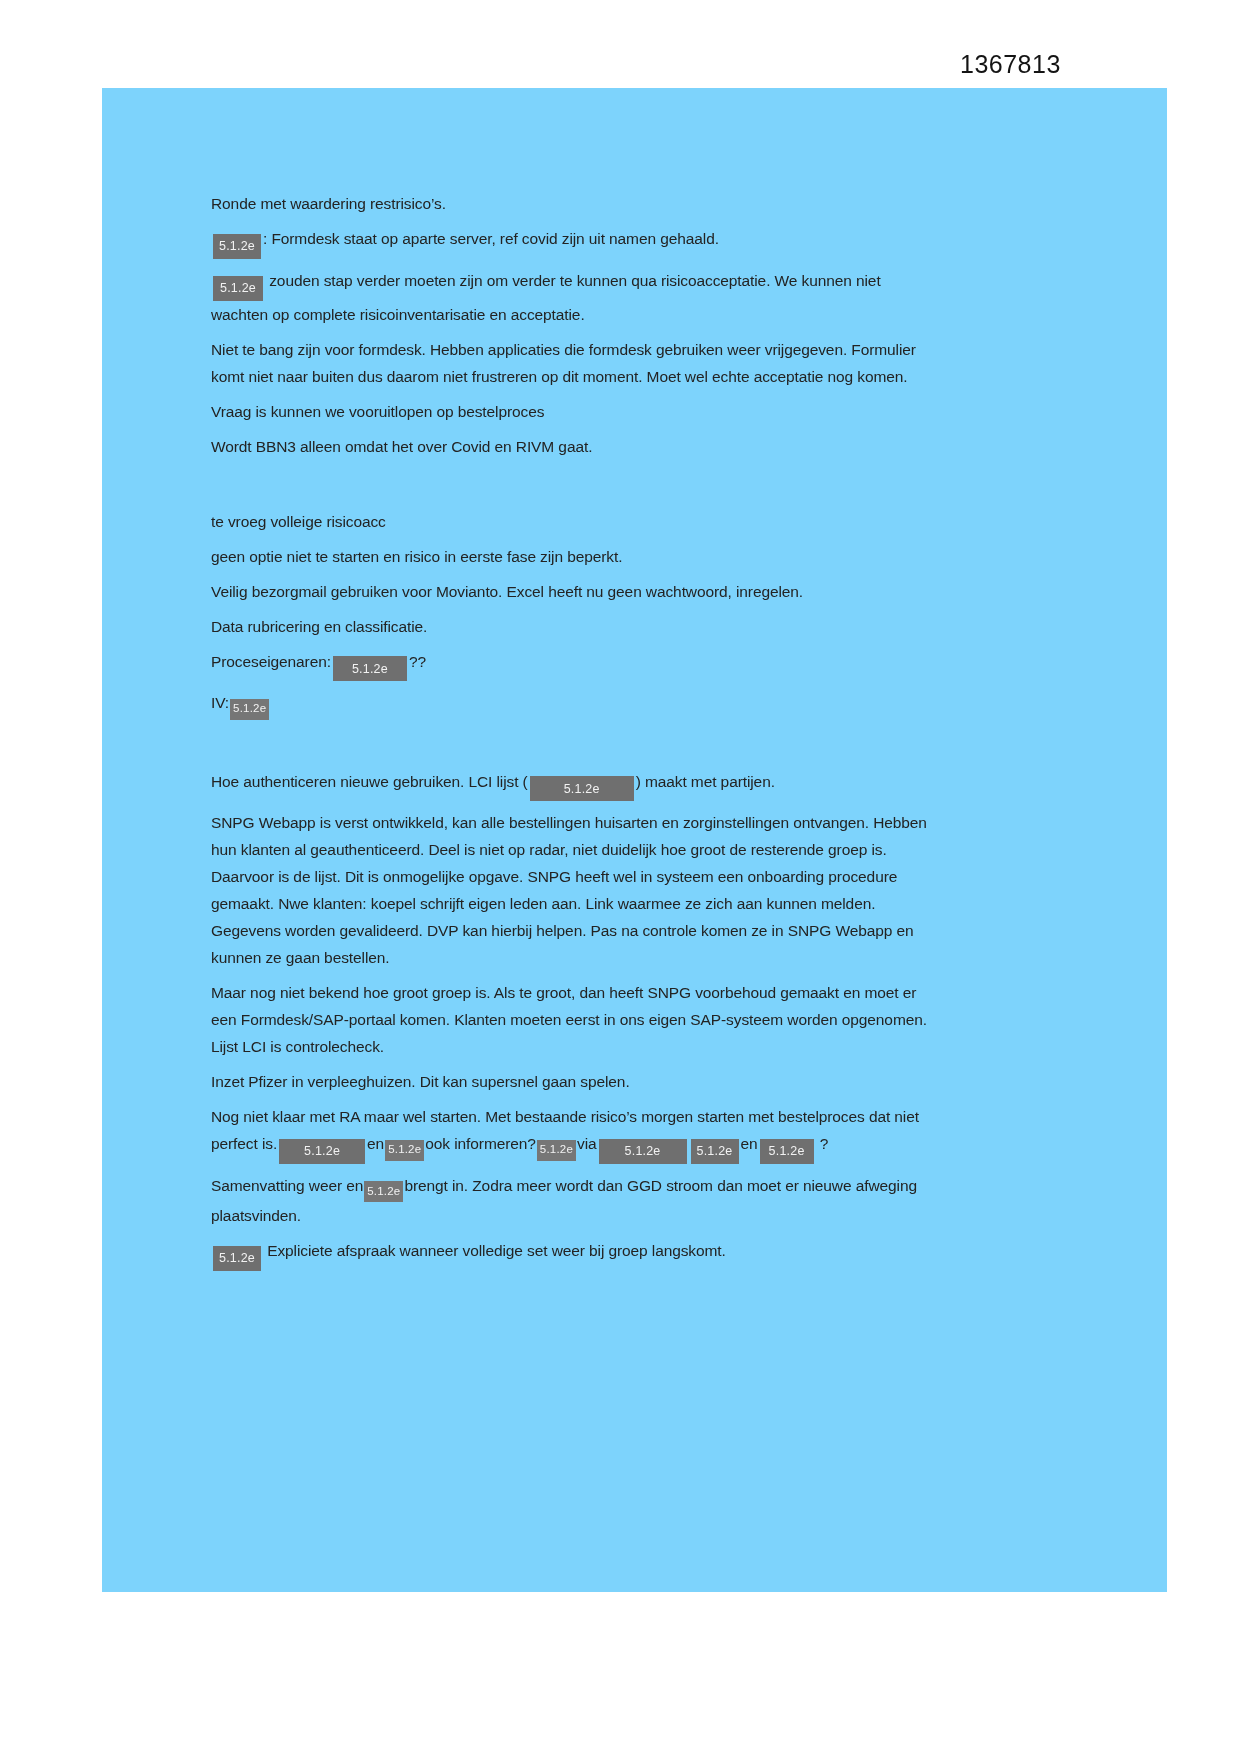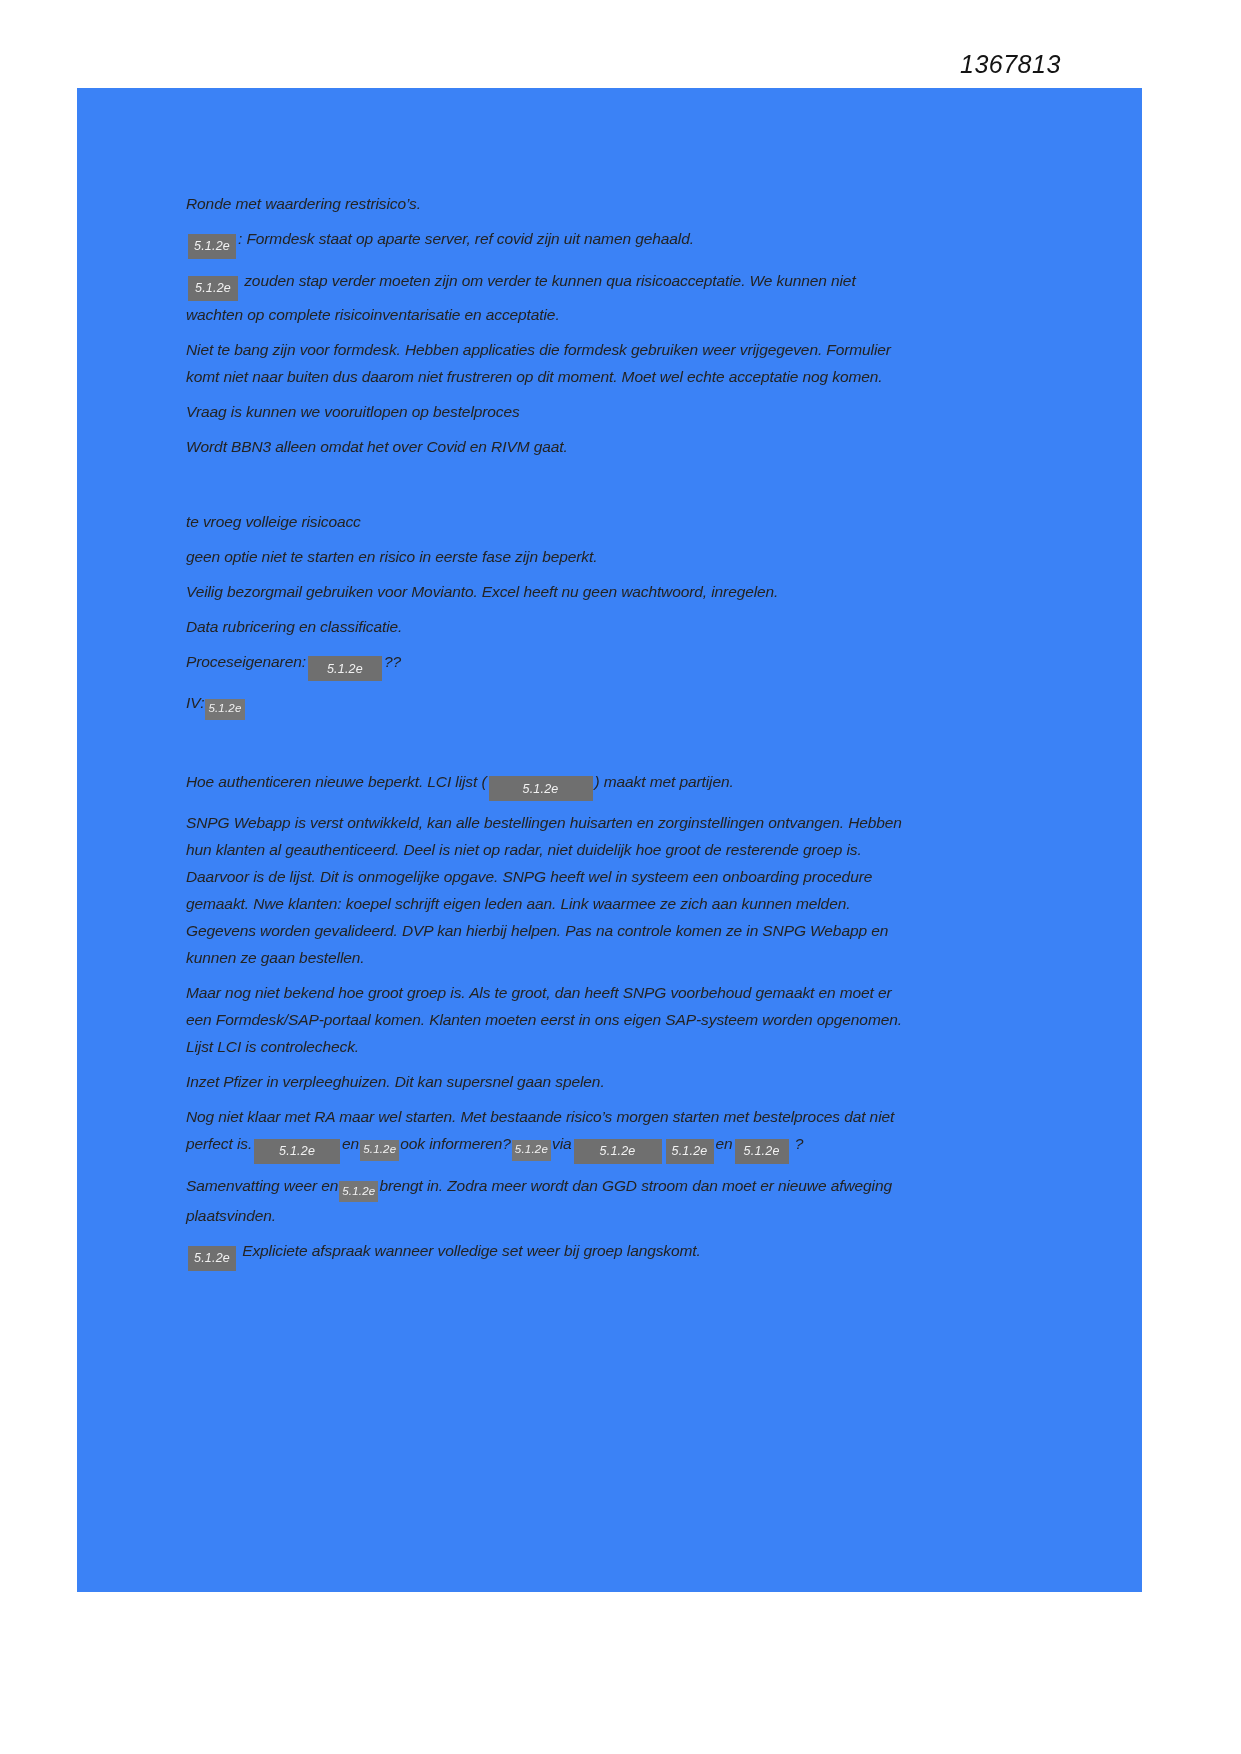--- a/index.html
+++ b/index.html
@@ -7,37 +7,36 @@
     padding: 0;
     background: #ffffff;
     font-family: "Liberation Sans", sans-serif;
   }
   .canvas {
     position: relative;
     width: 1241px;
     height: 1702px;
     background: #ffffff;
     overflow: hidden;
-    font-style: italic;
   }
   .doc-number {
     position: absolute;
     left: 960px;
     top: 50px;
     font-size: 25px;
     letter-spacing: 0.5px;
     color: #141414;
   }
   .page {
     position: absolute;
-    left: 77px;
+    left: 102px;
     top: 88px;
     width: 1065px;
     height: 1504px;
-    background: #3b82f6;
+    background: #7dd3fc;
   }
   .content {
     box-sizing: content-box;
     padding: 102px 0 0 109px;
     width: 722px;
     color: #232323;
     font-size: 15.5px;
     letter-spacing: -0.1px;
     line-height: 27px;
   }
@@ -85,21 +84,21 @@
         <p><span class="redaction" style="min-width: 50px;">5.1.2e</span><span> zouden stap verder moeten zijn om verder te kunnen qua risicoacceptatie. We kunnen niet wachten op complete risicoinventarisatie en acceptatie.</span></p>
         <p><span>Niet te bang zijn voor formdesk. Hebben applicaties die formdesk gebruiken weer vrijgegeven. Formulier komt niet naar buiten dus daarom niet frustreren op dit moment. Moet wel echte acceptatie nog komen.</span></p>
         <p><span>Vraag is kunnen we vooruitlopen op bestelproces</span></p>
         <p><span>Wordt BBN3 alleen omdat het over Covid en RIVM gaat.</span></p>
         <p class="gap-before"><span>te vroeg volleige risicoacc</span></p>
         <p><span>geen optie niet te starten en risico in eerste fase zijn beperkt.</span></p>
         <p><span>Veilig bezorgmail gebruiken voor Movianto. Excel heeft nu geen wachtwoord, inregelen.</span></p>
         <p><span>Data rubricering en classificatie.</span></p>
         <p><span>Proceseigenaren:</span><span class="redaction" style="min-width: 74px;">5.1.2e</span><span>??</span></p>
         <p><span>IV:</span><span class="redaction tight">5.1.2e</span></p>
-        <p class="gap-before"><span>Hoe authenticeren nieuwe beperkt. LCI lijst (</span><span class="redaction" style="min-width: 104px;">5.1.2e</span><span>) maakt met partijen.</span></p>
+        <p class="gap-before"><span>Hoe authenticeren nieuwe gebruiken. LCI lijst (</span><span class="redaction" style="min-width: 104px;">5.1.2e</span><span>) maakt met partijen.</span></p>
         <p><span>SNPG Webapp is verst ontwikkeld, kan alle bestellingen huisarten en zorginstellingen ontvangen. Hebben hun klanten al geauthenticeerd. Deel is niet op radar, niet duidelijk hoe groot de resterende groep is. Daarvoor is de lijst. Dit is onmogelijke opgave. SNPG heeft wel in systeem een onboarding procedure gemaakt. Nwe klanten: koepel schrijft eigen leden aan. Link waarmee ze zich aan kunnen melden. Gegevens worden gevalideerd. DVP kan hierbij helpen. Pas na controle komen ze in SNPG Webapp en kunnen ze gaan bestellen.</span></p>
         <p><span>Maar nog niet bekend hoe groot groep is. Als te groot, dan heeft SNPG voorbehoud gemaakt en moet er een Formdesk/SAP-portaal komen. Klanten moeten eerst in ons eigen SAP-systeem worden opgenomen. Lijst LCI is controlecheck.</span></p>
         <p><span>Inzet Pfizer in verpleeghuizen. Dit kan supersnel gaan spelen.</span></p>
         <p><span>Nog niet klaar met RA maar wel starten. Met bestaande risico’s morgen starten met bestelproces dat niet perfect is.</span><span class="redaction" style="min-width: 86px;">5.1.2e</span><span>en</span><span class="redaction tight">5.1.2e</span><span>ook informeren?</span><span class="redaction tight">5.1.2e</span><span>via</span><span class="redaction" style="min-width: 88px;">5.1.2e</span><span class="redaction" style="min-width: 46px;">5.1.2e</span><span>en</span><span class="redaction" style="min-width: 54px;">5.1.2e</span><span> ?</span></p>
         <p><span>Samenvatting weer en</span><span class="redaction tight">5.1.2e</span><span>brengt in. Zodra meer wordt dan GGD stroom dan moet er nieuwe afweging plaatsvinden.</span></p>
         <p><span class="redaction" style="min-width: 48px;">5.1.2e</span><span> Expliciete afspraak wanneer volledige set weer bij groep langskomt.</span></p>
       </div>
   </div>
 </div>
 

